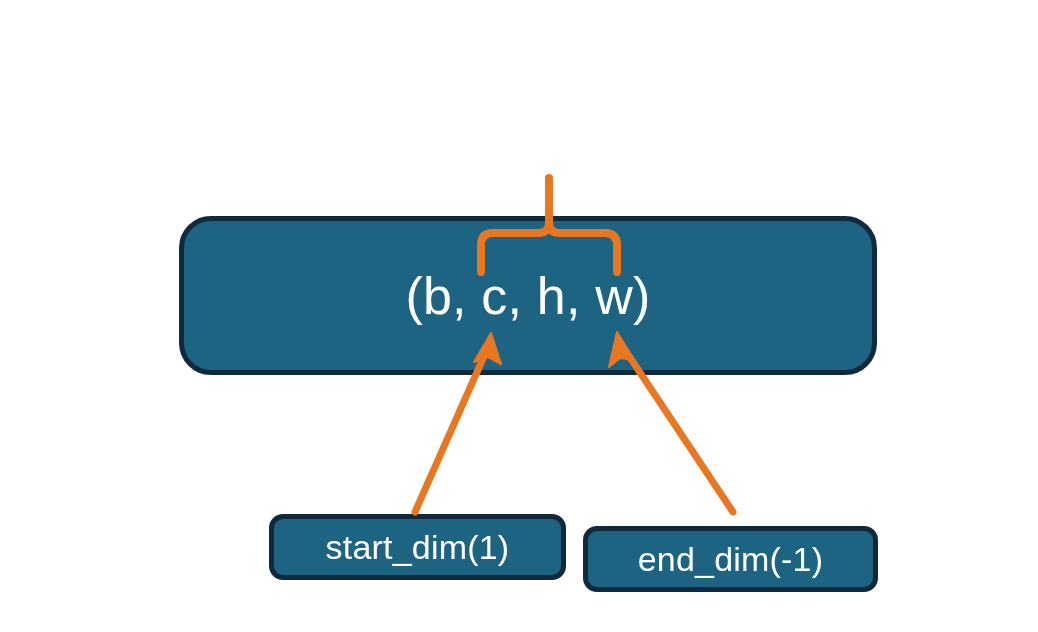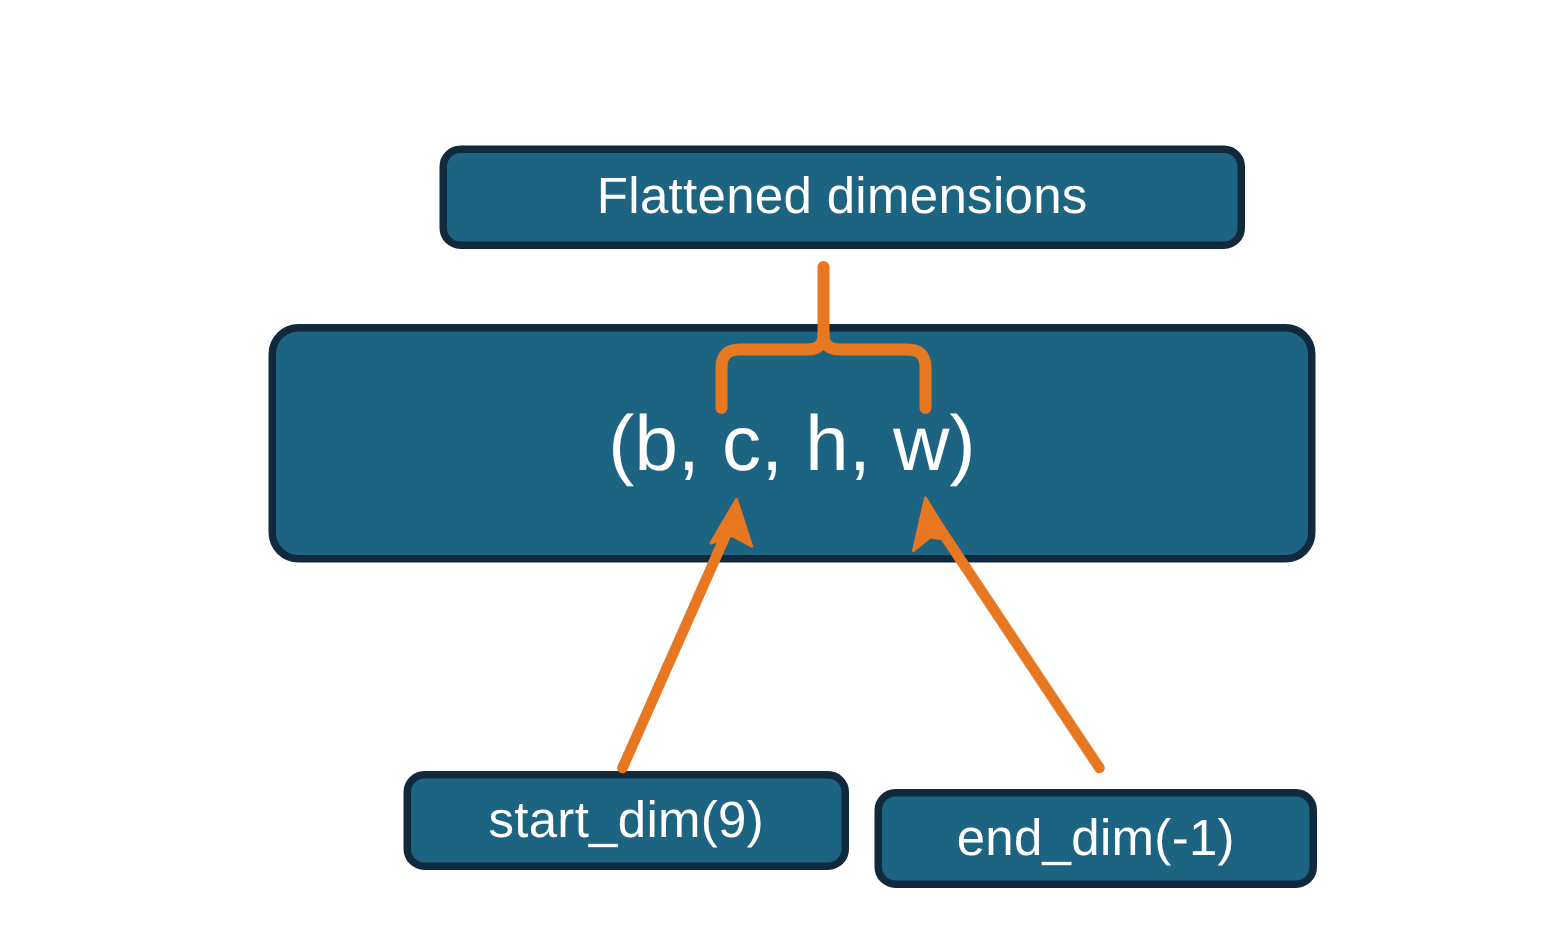--- a/index.html
+++ b/index.html
@@ -40,21 +40,21 @@
     top: 97px;
     width: 537px;
     height: 69px;
     font-size: 34px;
   }
   #node-shape {
     left: 179px;
     top: 216px;
     width: 698px;
     height: 159px;
-    border-radius: 20px;
+    border-radius: 32px;
     font-size: 52px;
   }
   #node-start-dim {
     left: 269px;
     top: 514px;
     width: 297px;
     height: 66px;
     font-size: 34px;
   }
   #node-end-dim {
@@ -76,30 +76,27 @@
     fill: none;
     stroke-linecap: round;
     stroke-linejoin: round;
   }
 </style>
 </head>
 <body>
 
 <div id="canvas">
 
-  <div class="node" id="node-flattened">
-    <span>Flattened dimensions</span>
-  </div>
 
   <div class="node" id="node-shape">
     <span>(b, c, h, w)</span>
   </div>
 
   <div class="node" id="node-start-dim">
-    <span>start_dim(9)</span>
+    <span>start_dim(1)</span>
   </div>
 
   <div class="node" id="node-end-dim">
     <span>end_dim(-1)</span>
   </div>
 
   <svg class="overlay" viewBox="0 0 1038 632">
 
     <g>
       <path class="ink" d="M 481 272

